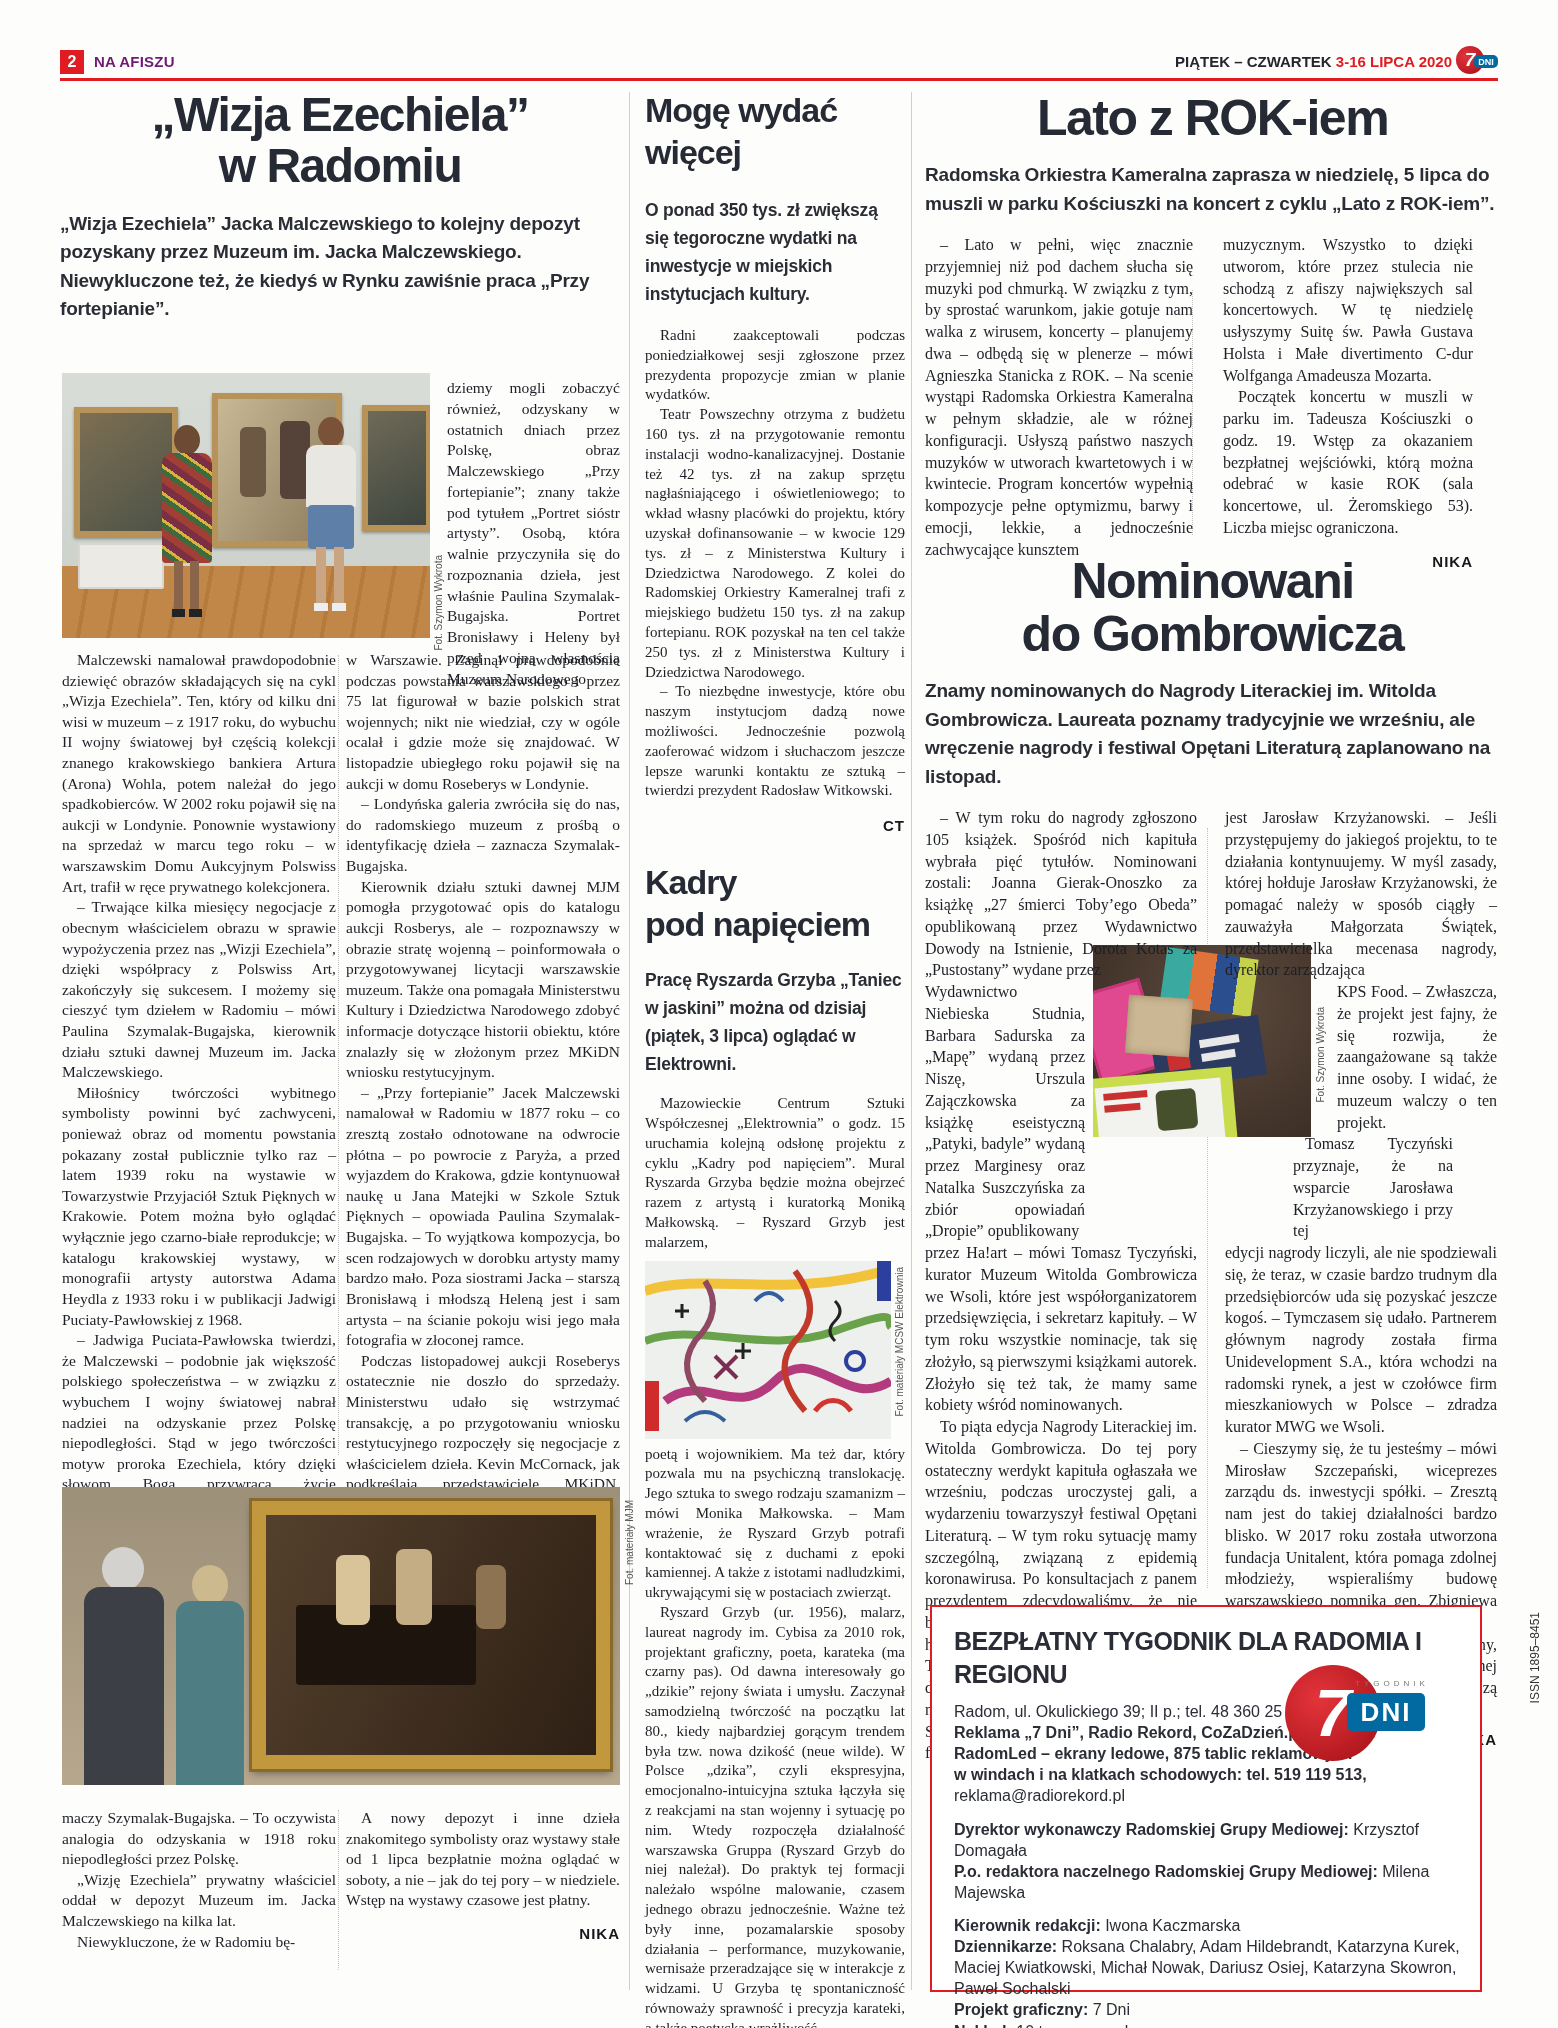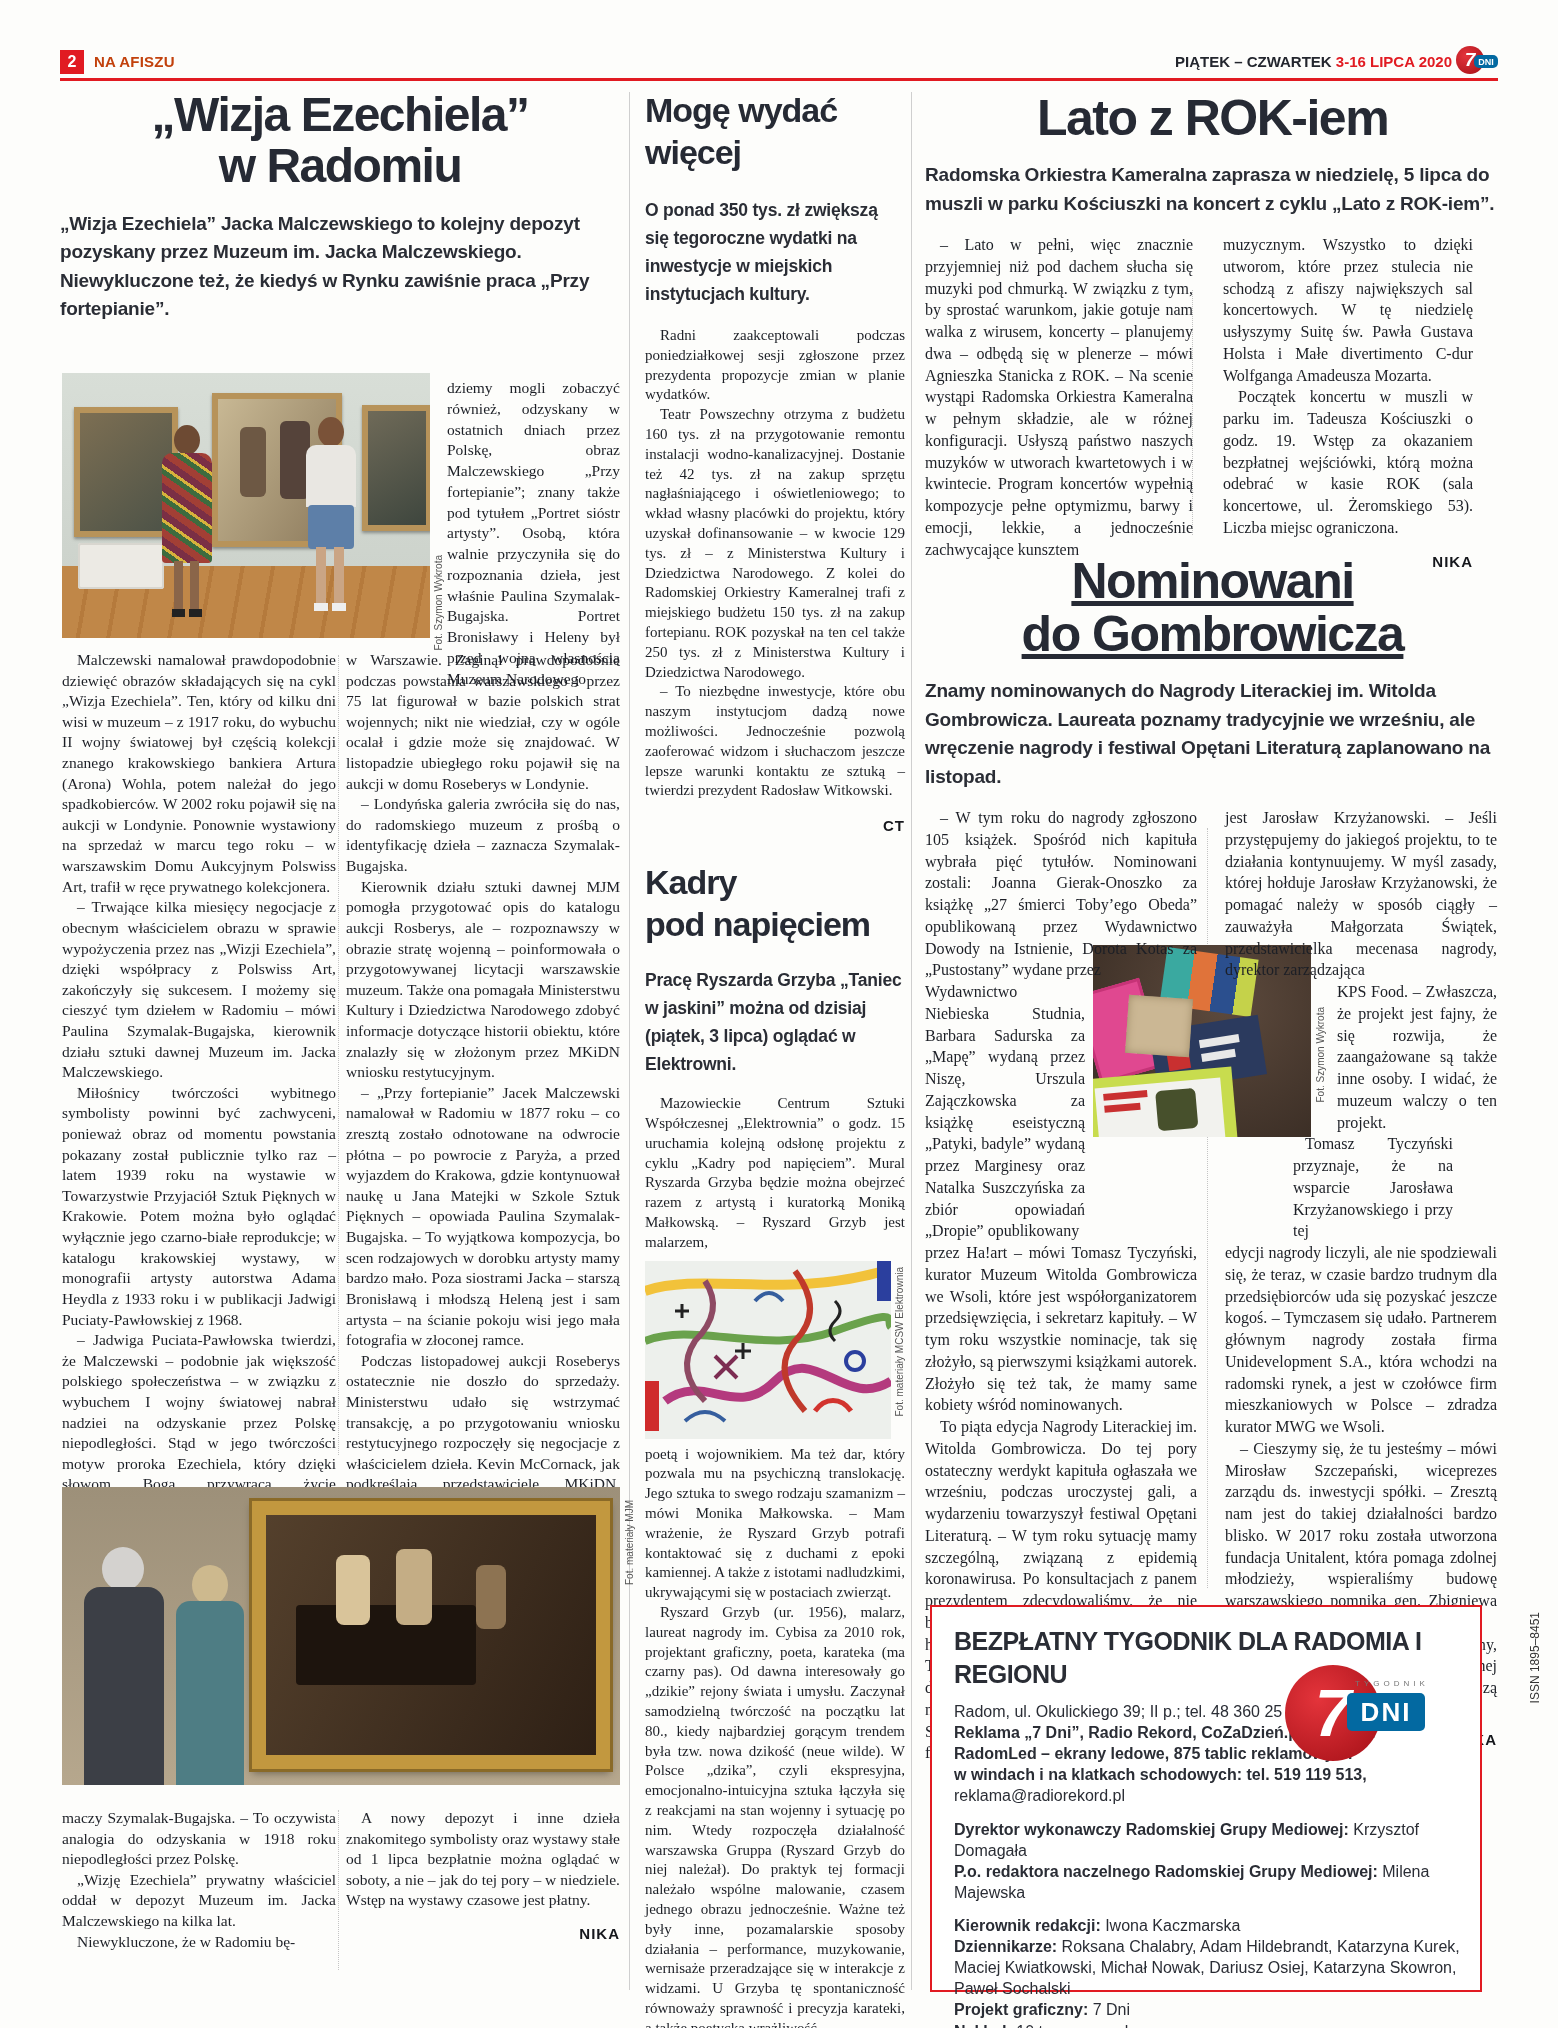--- a/index.html
+++ b/index.html
@@ -4,21 +4,21 @@
 <style>
   html,body{margin:0;padding:0;background:#888;}
   .page{position:relative;width:1558px;height:2028px;background:#fdfdfb;overflow:hidden;
         font-family:"Liberation Serif",serif;color:#1c1f26;}
   
   .hdr{position:absolute;left:60px;right:60px;top:50px;height:26px;}
   .pagenum{position:absolute;left:0;top:0;width:24px;height:24px;background:#e11b22;color:#fff;
            font-family:"Liberation Sans",sans-serif;font-weight:bold;font-size:16px;
            display:flex;align-items:center;justify-content:center;}
   .secname{position:absolute;left:34px;top:3px;font-family:"Liberation Sans",sans-serif;
-           font-weight:bold;font-size:15px;letter-spacing:.2px;color:#c2410c;}
+           font-weight:bold;font-size:15px;letter-spacing:.2px;color:#701a75;}
   .dateline{position:absolute;right:46px;top:3px;font-family:"Liberation Sans",sans-serif;
             font-weight:bold;font-size:15px;color:#23262e;white-space:nowrap;}
   .dateline .red{color:#e11b22;}
   .redrule{position:absolute;left:60px;right:60px;top:78px;height:3px;background:#e11b22;}
   
   .hl{font-family:"Liberation Sans",sans-serif;font-weight:bold;color:#262a34;
       letter-spacing:-1.5px;line-height:1.06;}
   .lede{font-family:"Liberation Sans",sans-serif;font-weight:bold;color:#2a2d35;
         letter-spacing:-.2px;}
   .b{font-size:15.5px;line-height:1.33;text-align:justify;margin:0;text-indent:15px;}
@@ -221,21 +221,21 @@
       </div>
       <div style="width:250px;">
         <p class="b noind" style="font-size:16px;line-height:1.36;">muzycznym. Wszystko to dzięki utworom, które przez stulecia nie schodzą z afiszy największych sal koncertowych. W tę niedzielę usłyszymy Suitę św. Pawła Gustava Holsta i Małe divertimento C-dur Wolfganga Amadeusza Mozarta.</p>
         <p class="b" style="font-size:16px;line-height:1.36;">Początek koncertu w muszli w parku im. Tadeusza Kościuszki o godz. 19. Wstęp za okazaniem bezpłatnej wejściówki, którą można odebrać w kasie ROK (sala koncertowe, ul. Żeromskiego 53). Liczba miejsc ograniczona.</p>
         <div class="sig" style="margin-top:14px;">NIKA</div>
       </div>
     </div>
   </div>
 
   <div class="abs" style="left:925px;top:555px;width:575px;">
-    <div class="hl" style="font-size:50px;text-align:center;text-decoration:underline;">
+    <div class="hl" style="font-size:50px;text-align:center;">
       <div>Nominowani</div>
       <div>do Gombrowicza</div>
     </div>
     <div class="lede" style="font-size:19px;line-height:1.5;margin-top:16px;">Znamy nominowanych do Nagrody Literackiej im. Witolda Gombrowicza. Laureata poznamy tradycyjnie we wrześniu, ale wręczenie nagrody i festiwal Opętani Literaturą zaplanowano na listopad.</div>
 
     <div style="position:relative;margin-top:16px;height:790px;">
 
       <div class="photo" style="left:168px;top:138px;width:218px;height:192px;background:radial-gradient(circle at 60% 30%,#5d4a3d,#362a22);">
         <div class="fig-part" style="left:-6px;top:40px;width:66px;height:92px;background:#e04890;transform:rotate(-16deg);box-shadow:inset 0 0 0 3px #c63377;"></div>
         <div class="fig-part" style="left:70px;top:8px;width:92px;height:58px;background:linear-gradient(90deg,#3aa9a0 0 30%,#e0733a 30% 55%,#2b4f8e 55% 80%,#c5d24a 80%);transform:rotate(8deg);"></div>

